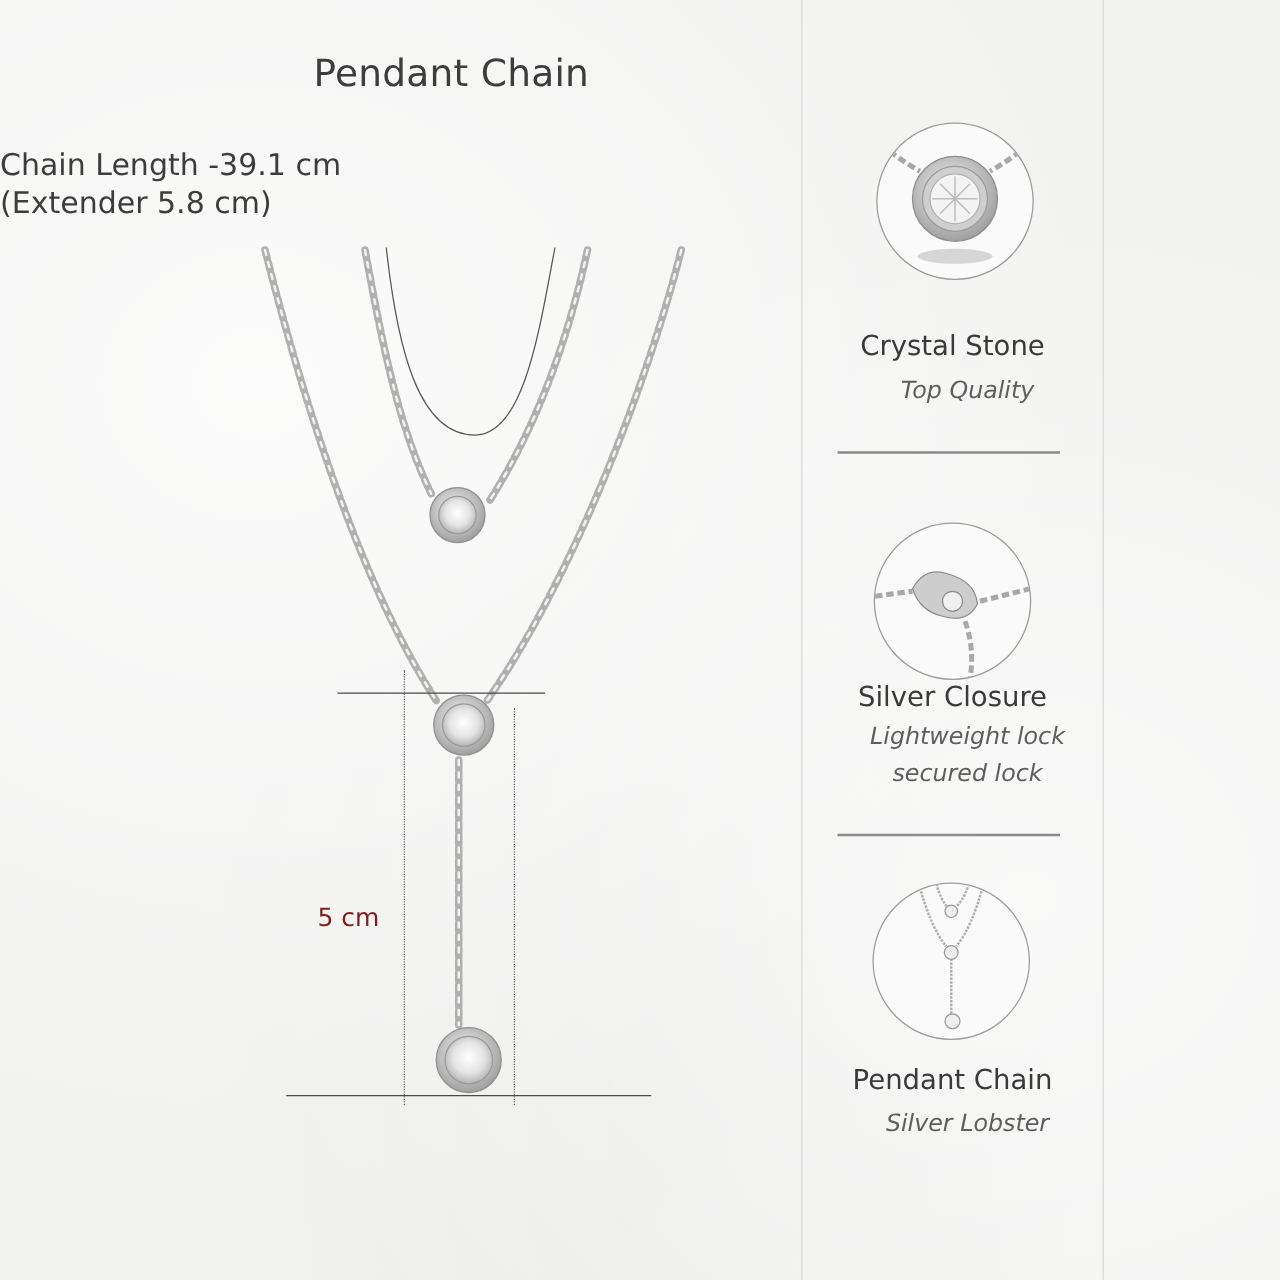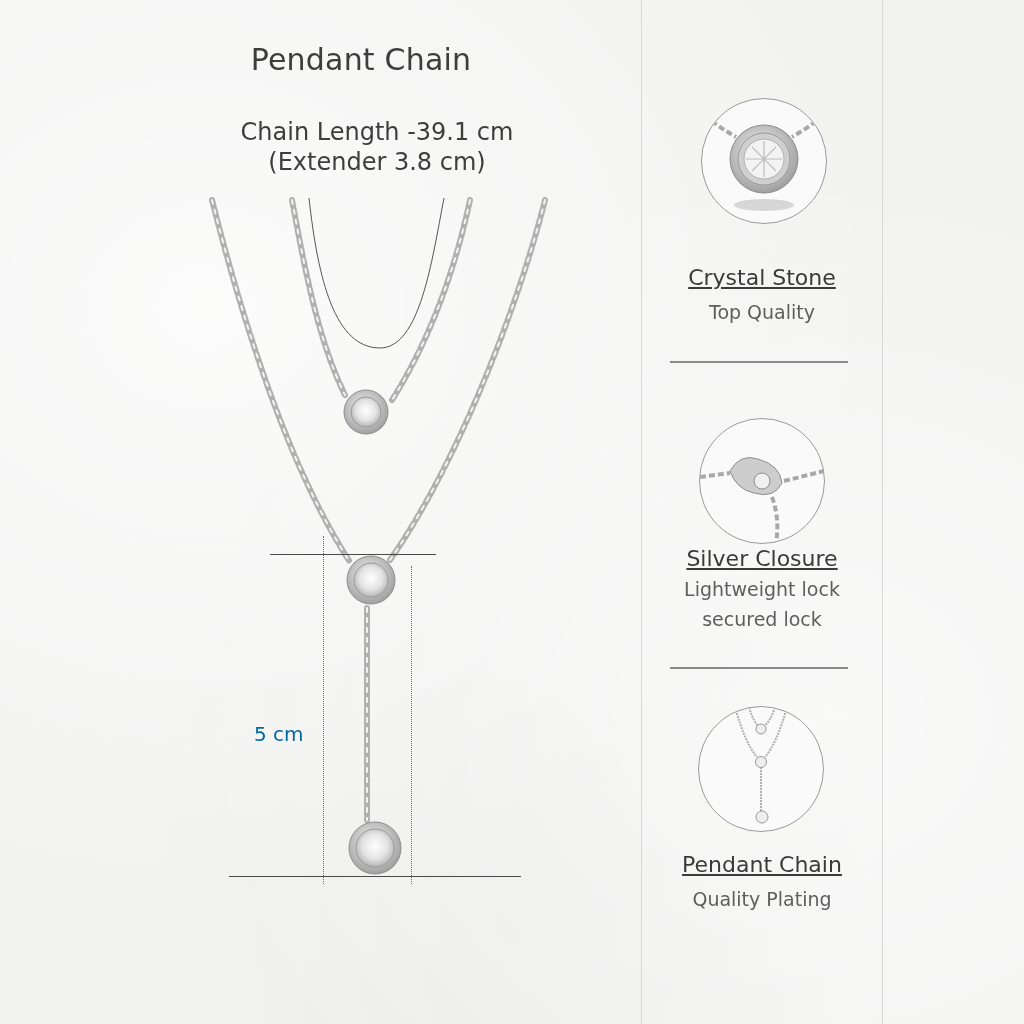--- a/index.html
+++ b/index.html
@@ -16,47 +16,47 @@
       radial-gradient(ellipse at 80% 70%, rgba(255,255,255,0.6), rgba(255,255,255,0) 55%),
       radial-gradient(ellipse at 50% 90%, rgba(230,230,228,0.5), rgba(255,255,255,0) 50%),
       #f2f2f1;
   }
   .vdiv { position:absolute; top:0; bottom:0; width:1px; background:#d8d8d8; }
   .title {
     position:absolute; left:0; width:722px; top:42px; text-align:center;
     font-size:30px; color:#3d3d3d; letter-spacing:0.2px;
   }
   .sub {
-    position:absolute; left:0; width:754px; text-align:center;
+    position:absolute; left:0; width:754px; 
     font-size:24px; color:#3d3d3d;
   }
-  .measure-label { position:absolute; left:254px; top:722px; font-size:20px; color:#0369a1; }
+  .measure-label { position:absolute; left:254px; top:722px; font-size:20px; color:#7f1d1d; }
   .hline { position:absolute; height:1px; background:#4a4a4a; }
   .dline { position:absolute; width:0; border-left:1.5px dotted #6a6a6a; }
   .feature { position:absolute; left:642px; width:240px; text-align:center; }
   .feature .circle {
     position:absolute; width:124px; height:124px; border-radius:50%;
     border:1px solid #9a9a9a; background:#fafafa; overflow:hidden;
   }
-  .feature .f-title { position:absolute; left:0; width:240px; font-size:22px; color:#3a3a3a;text-decoration:underline; }
-  .feature .f-desc { position:absolute; left:0; width:240px; font-size:19px; color:#5e5e5e; line-height:30px; }
+  .feature .f-title { position:absolute; left:0; width:240px; font-size:22px; color:#3a3a3a; }
+  .feature .f-desc { position:absolute; left:12px; width:240px; font-size:19px; color:#5e5e5e; line-height:30px;font-style:italic; }
   .sep { position:absolute; left:670px; width:178px; height:1.5px; background:#8a8a8a; }
   svg { position:absolute; }
 </style>
 </head>
 <body>
 
 <div class="paper"></div>
 
 <div class="vdiv" style="left:641px"></div>
 <div class="vdiv" style="left:882px"></div>
 
 <div class="title">Pendant Chain</div>
 <div class="sub" style="top:118px">Chain Length -39.1 cm</div>
-<div class="sub" style="top:148px">(Extender 3.8 cm)</div>
+<div class="sub" style="top:148px">(Extender 5.8 cm)</div>
 
 <svg width="1024" height="1024" viewBox="0 0 1024 1024" style="left:0;top:0">
   <defs>
     <pattern id="chainL" width="12" height="14" patternUnits="userSpaceOnUse">
       <ellipse cx="6" cy="7" rx="4" ry="5.5" fill="none" stroke="#a9a9a9" stroke-width="2.4"></ellipse>
     </pattern>
     <radialGradient id="gem" cx="50%" cy="45%" r="55%">
       <stop offset="0" stop-color="#ffffff"></stop>
       <stop offset="0.6" stop-color="#e4e4e4"></stop>
       <stop offset="1" stop-color="#b5b5b5"></stop>
@@ -145,14 +145,14 @@
       <path d="M76 0 Q 72 14 64 20" stroke="#b0b0b0" stroke-width="2" fill="none" stroke-dasharray="2 1"></path>
       <path d="M36 0 Q 46 36 58 50" stroke="#b0b0b0" stroke-width="2" fill="none" stroke-dasharray="2 1"></path>
       <path d="M88 0 Q 78 36 66 50" stroke="#b0b0b0" stroke-width="2" fill="none" stroke-dasharray="2 1"></path>
       <path d="M62 60 L 62 104" stroke="#b0b0b0" stroke-width="2" fill="none" stroke-dasharray="2 1"></path>
       <circle cx="62" cy="22" r="5" fill="#eee" stroke="#999"></circle>
       <circle cx="62" cy="55" r="5.5" fill="#eee" stroke="#999"></circle>
       <circle cx="63" cy="110" r="6" fill="#eee" stroke="#999"></circle>
     </svg>
   </div>
   <div class="f-title" style="top:852px">Pendant Chain</div>
-  <div class="f-desc" style="top:884px">Quality Plating</div>
+  <div class="f-desc" style="top:884px">Silver Lobster</div>
 </div>
 
 </body></html>

